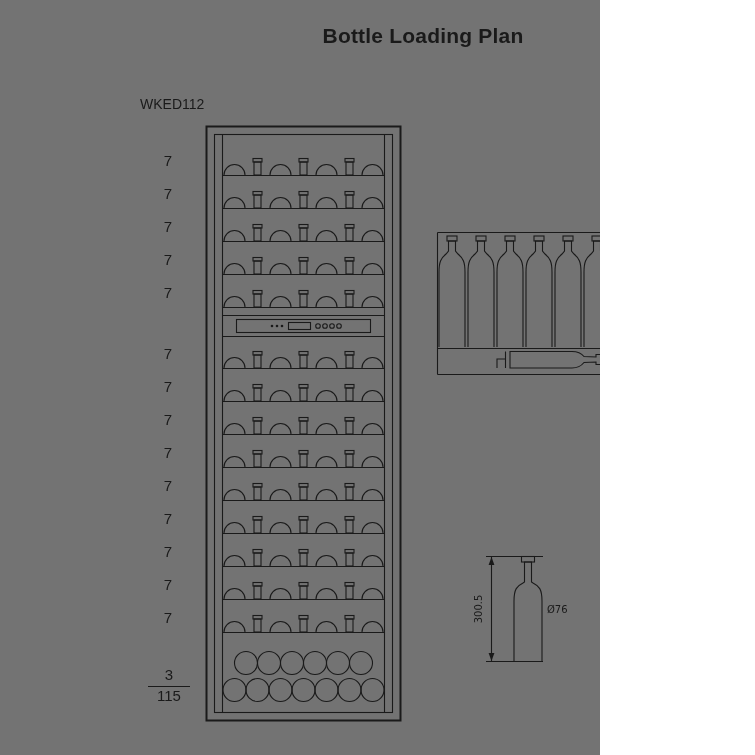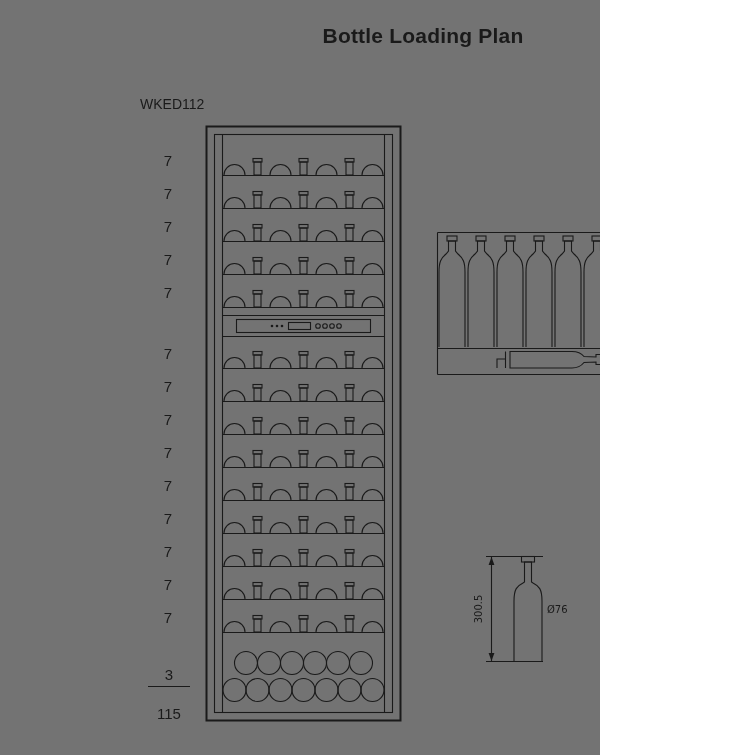--- a/index.html
+++ b/index.html
@@ -6,21 +6,21 @@
   html,body { width:755px; height:755px; background:#ffffff; }
   body { font-family:"Liberation Sans","DejaVu Sans",sans-serif; color:#1a1a1a; }
   .page { position:relative; width:600px; height:755px; background:#737373; overflow:hidden; }
   .title { position:absolute; top:24px; left:0; width:846px; text-align:center;
            font-size:21px; font-weight:bold; letter-spacing:0.2px; }
   .model { position:absolute; top:96px; left:140px; font-size:14px; }
   .count-label { position:absolute; left:140px; width:32px; text-align:right;
                  font-size:15px; line-height:20px; }
   .fraction { position:absolute; left:148px; top:666px; width:42px; text-align:center; font-size:15px; }
   .fraction .num { padding-bottom:3px; }
-  .fraction .den { border-top:1.5px solid #1a1a1a; padding-top:18px; }
+  .fraction .den { border-top:1.5px solid #1a1a1a; padding-top:0; }
   svg.diagram { position:absolute; top:0; left:0; }
   .ln { stroke:#1a1a1a; fill:none; stroke-width:1.1px; }
   .ln2 { stroke:#1a1a1a; fill:none; stroke-width:2px; }
   .solid { fill:#1a1a1a; stroke:none; }
   text { fill:#1a1a1a; stroke:none; font-family:"DejaVu Sans","Liberation Sans",sans-serif; }
 </style>
 </head>
 <body>
 
 <div class="page">

